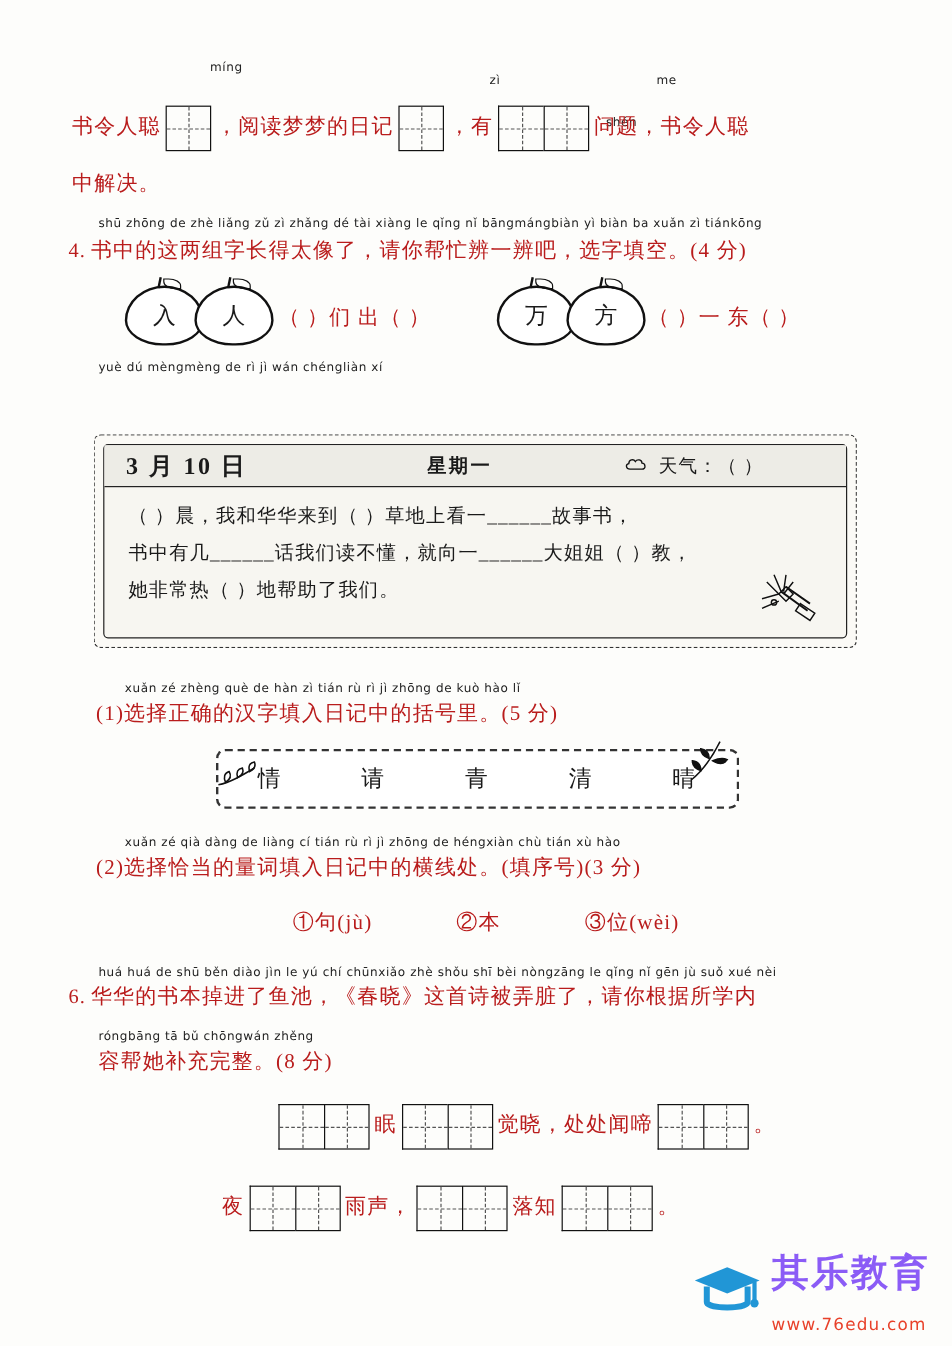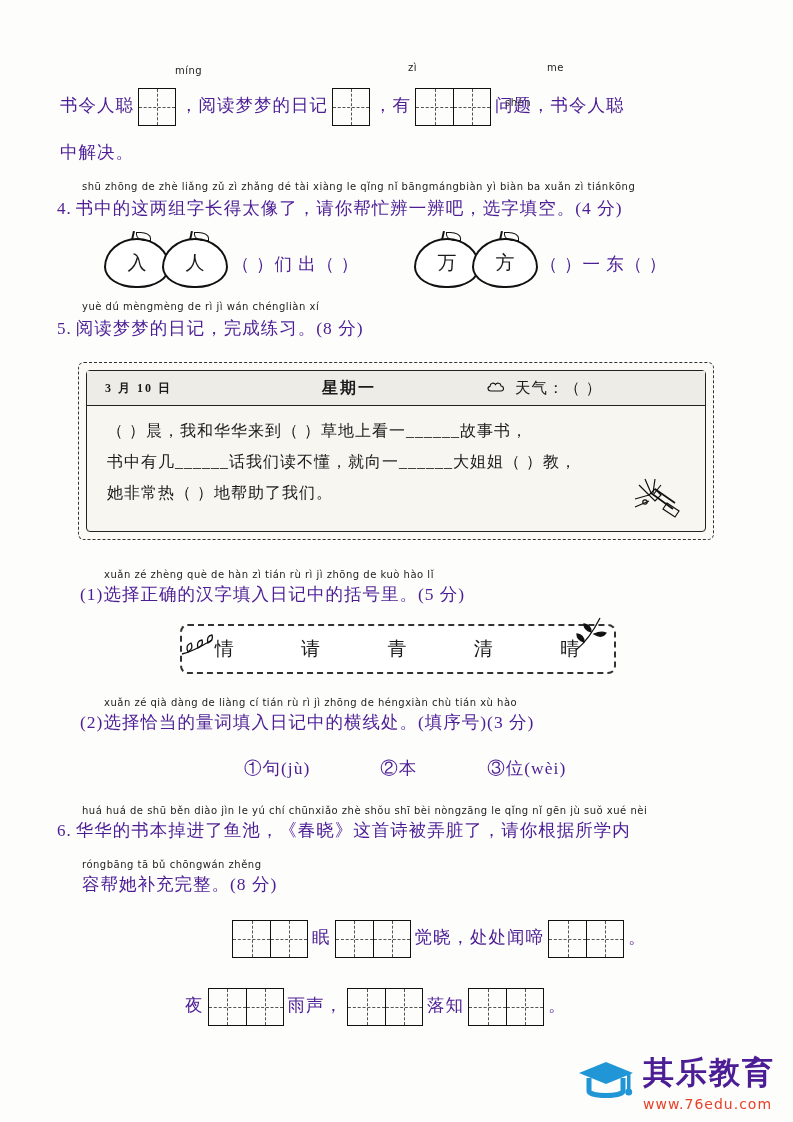--- a/index.html
+++ b/index.html
@@ -18,21 +18,21 @@
     font-family:"DejaVu Sans", sans-serif;
     font-size:10px;
     letter-spacing:.5px;
     color:#222;
     white-space:nowrap;
   }
   .cn{
     font-family:"Liberation Serif", serif;
     font-size:17.5px;
     letter-spacing:1px;
-    color:#4c1d95;
+    color:#b91c1c;
     white-space:nowrap;
   }
   .num{font-family:"Liberation Serif", serif;font-size:17px;}
 
   
   .tzg{
     width:38px;height:38px;
     border:1.3px solid #111;
     position:relative;
     display:inline-block;
@@ -97,21 +97,21 @@
     border-radius:4px;
     box-sizing:border-box;
     background:#f7f6f1;
   }
   .diary-head{
     position:absolute;left:0;right:0;top:0;height:34px;
     border-bottom:1.5px solid #222;
     background:#edece6;
     display:flex;align-items:center;
   }
-  .diary-head .d1{margin-left:18px;font-weight:bold;font-size:12px;letter-spacing:2px;text-align:right;}
+  .diary-head .d1{margin-left:18px;font-weight:bold;font-size:20px;letter-spacing:2px;text-align:right;}
   .diary-head .d2{margin-left:150px;font-weight:bold;font-size:16px;letter-spacing:2px;}
   .diary-head .d3{margin-left:110px;font-size:15.5px;letter-spacing:1px;}
   .cloud-ico{display:inline-block;margin-right:4px;}
   .diary-body{position:absolute;left:20px;right:14px;top:44px;}
   .dline{font-size:16px;line-height:31px;letter-spacing:1px;white-space:nowrap;}
 
   
   .doodle{
     position:absolute;right:18px;bottom:6px;width:72px;height:56px;
   }
@@ -133,33 +133,33 @@
 
   
   .logo{
     right:18px;bottom:10px;display:flex;align-items:center;
   }
   .logo .cap{
     width:58px;height:52px;position:relative;margin-right:8px;
   }
   .logo .lt{
     font-family:"Liberation Serif",serif;
-    font-size:31px;color:#4c1d95;font-weight:bold;letter-spacing:2px;
+    font-size:31px;color:#8b5cf6;font-weight:bold;letter-spacing:2px;
   }
   .logo .url{
-    font-family:"DejaVu Sans",sans-serif;font-size:14px;color:#e8412a;margin-top:2px;letter-spacing:1px;
+    font-family:"DejaVu Sans",sans-serif;font-size:14px;color:#e8412a;margin-top:14px;letter-spacing:1px;
   }
   .logo .stack{display:flex;flex-direction:column;}
 </style>
 </head>
 <body>
 
 <div class="page">
 
-  <div class="abs" style="top:60px;left:175px;">
+  <div class="abs" style="top:46px;left:175px;">
     <span class="pinyin">míng</span>
   </div>
   <div class="abs" style="top:57px;left:408px;">
     <span class="pinyin">zì</span>
   </div>
   <div class="abs" style="top:57px;left:505px;margin-top:35px;">
     <span class="pinyin">shén</span>
   </div>
   <div class="abs" style="top:57px;left:547px;">
     <span class="pinyin">me</span>
@@ -221,24 +221,20 @@
         <span>方</span>
       </span>
     </span>
   </div>
   <div class="abs" style="top:252px;left:540px;">
     <span class="cn">（      ）一  东（      ）</span>
   </div>
 
   <div class="abs" style="top:296px;left:82px;">
     <span class="pinyin">yuè dú mèngmèng de  rì jì     wán chéngliàn xí</span>
-  </div>
-  <div class="abs" style="top:316px;left:57px;">
-    <span class="cn num">5.</span>
-    <span class="cn">阅读梦梦的日记，完成练习。(8 分)</span>
   </div>
 
   <div class="abs diary">
     <div class="diary-inner">
       <div class="diary-head">
         <span class="d1">3 月 10 日</span>
         <span class="d2">星期一</span>
         <span class="d3">
           <span class="cloud-ico">
             <svg width="20" height="14" viewBox="0 0 20 14">

